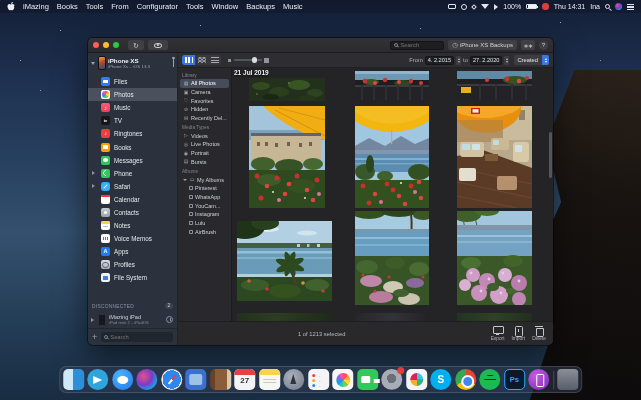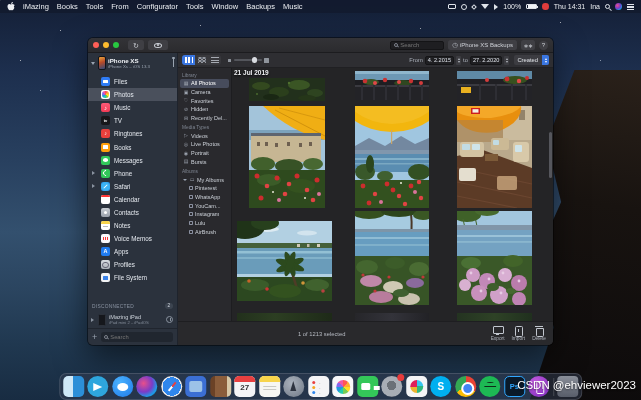--- a/index.html
+++ b/index.html
@@ -184,21 +184,21 @@
   .action-btn { display:flex; flex-direction:column; align-items:center; gap:1.5px; color:#aeb3bc; font-size:4.8px; }
   .ab-icon { width:11px; height:9px; position:relative; }
   .ai-export::before { content:""; position:absolute; left:1px; top:0; width:9px; height:6px; border:1px solid #c2c7cf; border-radius:1px; }
   .ai-export::after { content:""; position:absolute; left:4px; bottom:0; width:3px; height:1.2px; background:#c2c7cf; }
   .ai-import::before { content:""; position:absolute; left:2.5px; top:0; width:6px; height:9px; border:1px solid #c2c7cf; border-radius:1.5px; }
   .ai-import::after { content:""; position:absolute; left:5px; top:3px; width:1px; height:3px; background:#c2c7cf; }
   .ai-delete::before { content:""; position:absolute; left:2.5px; top:2px; width:6px; height:7px; border:1px solid #c2c7cf; border-radius:0 0 1.5px 1.5px; }
   .ai-delete::after { content:""; position:absolute; left:1.5px; top:0; width:8px; height:1.2px; background:#c2c7cf; }
 
   
-  #dock { position:absolute; left:50%; transform:translateX(-50%); bottom:0; height:27px; z-index:6;
+  #dock { position:absolute; left:50%; transform:translateX(-50%); bottom:7px; height:27px; z-index:6;
     background:rgba(52,62,84,.5); border:1px solid rgba(255,255,255,.14); border-radius:7px;
     display:flex; align-items:center; padding:0 3px; gap:3.5px; }
   .dock-item { width:21px; height:21px; position:relative; flex:none; }
   .di-sq { border-radius:5px; } .di-ci { border-radius:50%; }
   .d-finder { background:linear-gradient(90deg,#cfe8f7 0 46%,#2c8fd8 46%); }
   .d-telegram { background:#2ea6dd; }
   .d-telegram::after { content:""; position:absolute; left:6px; top:7px; width:0; height:0;
     border-top:4px solid transparent; border-bottom:4px solid transparent; border-left:9px solid #fff; }
   .d-messenger { background:radial-gradient(circle at 35% 30%,#4ab2ff,#1f7ae8); }
   .d-messenger::after { content:""; position:absolute; left:5px; top:6.5px; width:11px; height:8px; background:#fff; border-radius:50%; }
@@ -843,17 +843,13 @@
     <span class="dock-item di-ci d-chrome"></span>
     <span class="dock-item di-ci d-spotify"></span>
     <span class="dock-item di-sq d-photoshop">
         <span>Ps</span>
       </span>
     <span class="dock-item di-ci d-imazing"></span>
     <span class="dock-divider"></span>
     <span class="dock-item d-trash"></span>
   </div>
 
-  <div id="watermark">
-    <span>CSDN</span>
-    <span>@ehviewer2023</span>
-  </div>
 </div>
 
 </body></html>

